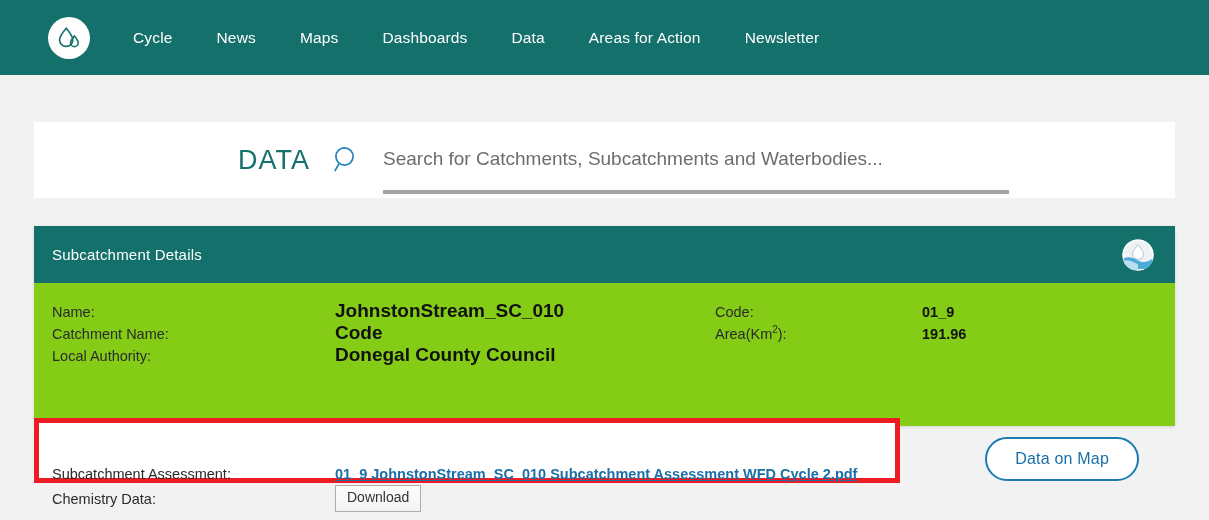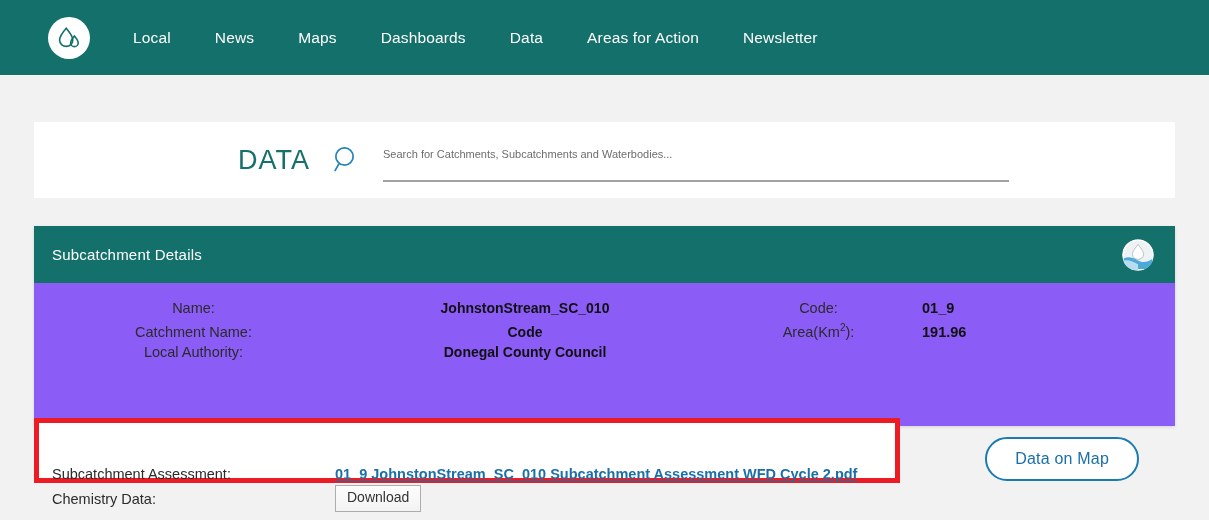--- a/index.html
+++ b/index.html
@@ -80,41 +80,41 @@
     position: absolute;
     left: 0;
     top: 23px;
   }
   .search-field {
     position: absolute;
     left: 50px;
     top: 26px;
     right: 166px;
     border: none;
-    border-bottom: 2px solid #a3a3a3;
+    border-bottom: 4px solid #a3a3a3;
     padding: 0 0 20px 0;
     font-family: "Liberation Sans", sans-serif;
-    font-size: 11px;
+    font-size: 19px;
     color: #555;
     background: transparent;
     outline: none;
   }
   .search-field::placeholder {
     color: #6d6d6d;
     opacity: 1;
   }
 
   
   .details-card {
     position: absolute;
     left: 34px;
     top: 226px;
     width: 1141px;
     height: 200px;
-    background: #8b5cf6;
+    background: #84cc16;
     box-shadow: 0 1px 3px rgba(0,0,0,0.13);
     box-sizing: border-box;
   }
   .details-header {
     height: 57px;
     background: #14706a;
     display: flex;
     align-items: center;
     justify-content: space-between;
     padding: 0 21px 0 18px;
@@ -142,31 +142,30 @@
   .field-grid {
     position: absolute;
     left: 18px;
     top: 17px;
     width: 1100px;
   }
   .field-row {
     display: flex;
     height: 22px;
     align-items: baseline;
-    text-align: center;
   }
   .fl-label {
     width: 283px;
     font-size: 14.5px;
     color: #2b2b2b;
     flex: 0 0 auto;
   }
   .fl-value {
     width: 380px;
-    font-size: 14px;
+    font-size: 19px;
     color: #111;
     font-weight: bold;
     flex: 0 0 auto;
   }
   .fr-label {
     width: 207px;
     font-size: 14.5px;
     color: #2b2b2b;
     flex: 0 0 auto;
   }
@@ -248,21 +247,21 @@
 <body>
 
 <div class="topnav">
   <div class="logo">
     <svg width="26" height="26" viewBox="0 0 26 26">
       <path d="M10.2 3.2 C5.2 9.0 3.6 12.2 3.6 15.0 C3.6 18.6 6.6 21.4 10.2 21.4 C13.8 21.4 16.8 18.6 16.8 15.0 C16.8 12.2 15.2 9.0 10.2 3.2 Z" fill="none" stroke="#14706a" stroke-width="1.6"></path>
       <path d="M18.4 11.0 C15.6 14.4 14.6 16.3 14.6 17.9 C14.6 20.0 16.3 21.6 18.4 21.6 C20.5 21.6 22.2 20.0 22.2 17.9 C22.2 16.3 21.2 14.4 18.4 11.0 Z" fill="none" stroke="#14706a" stroke-width="1.6"></path>
     </svg>
   </div>
   <div class="nav-items">
-    <div class="nav-item">Local</div>
+    <div class="nav-item">Cycle</div>
     <div class="nav-item">News</div>
     <div class="nav-item">Maps</div>
     <div class="nav-item">Dashboards</div>
     <div class="nav-item">Data</div>
     <div class="nav-item">Areas for Action</div>
     <div class="nav-item">Newsletter</div>
   </div>
 </div>
 
 <div class="search-card">

